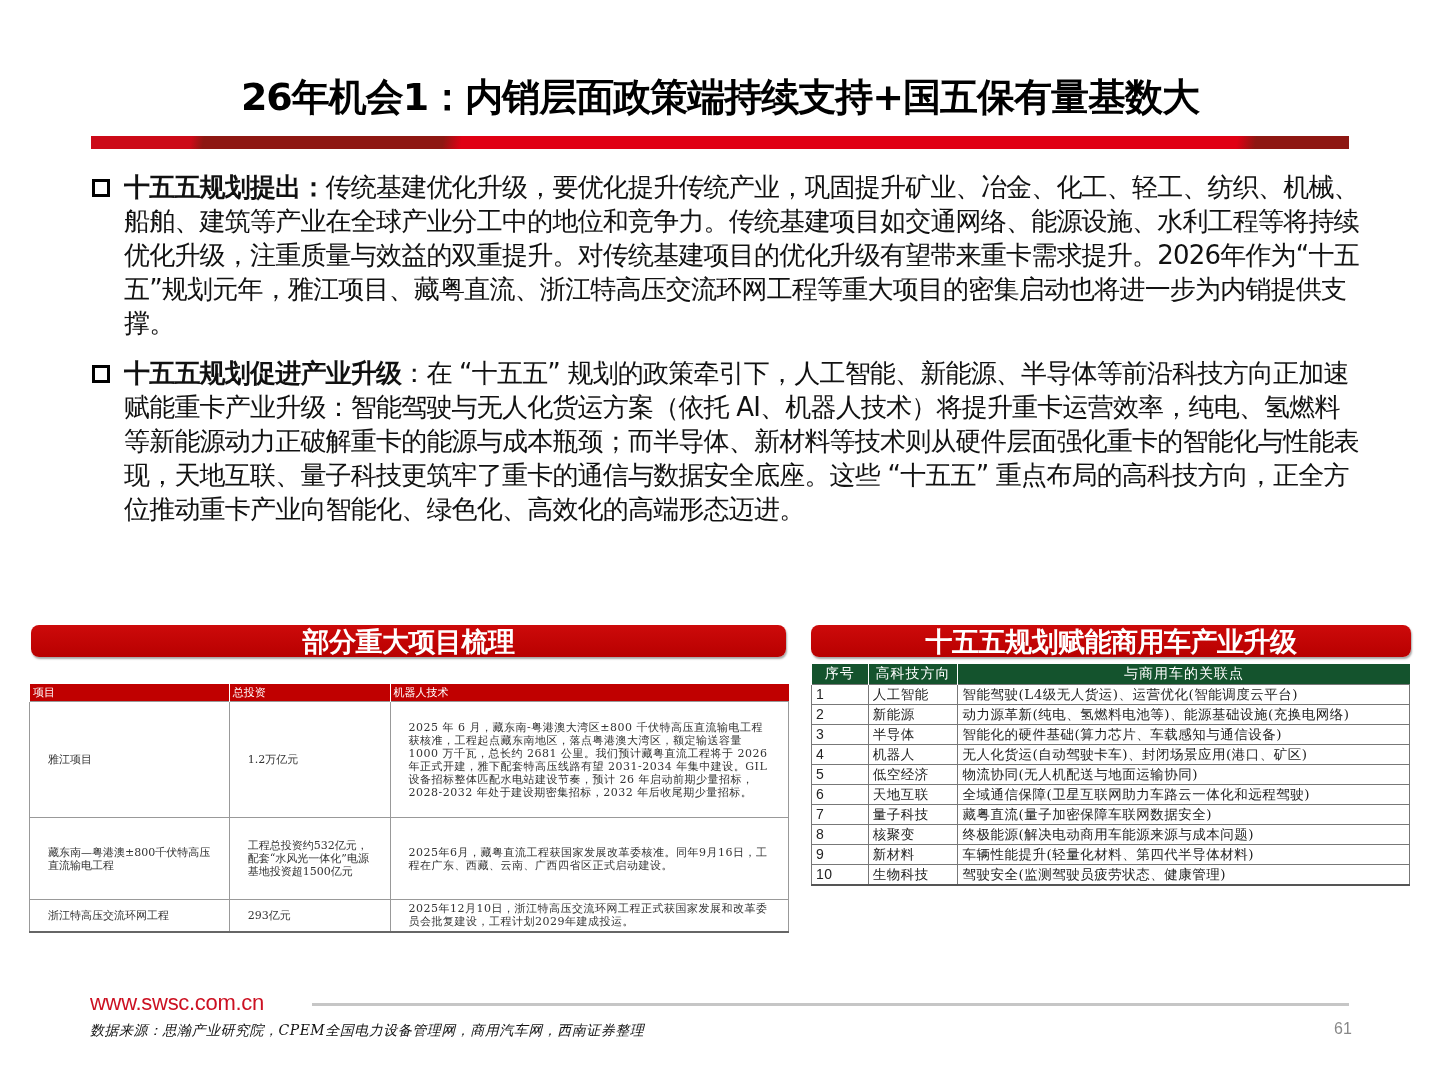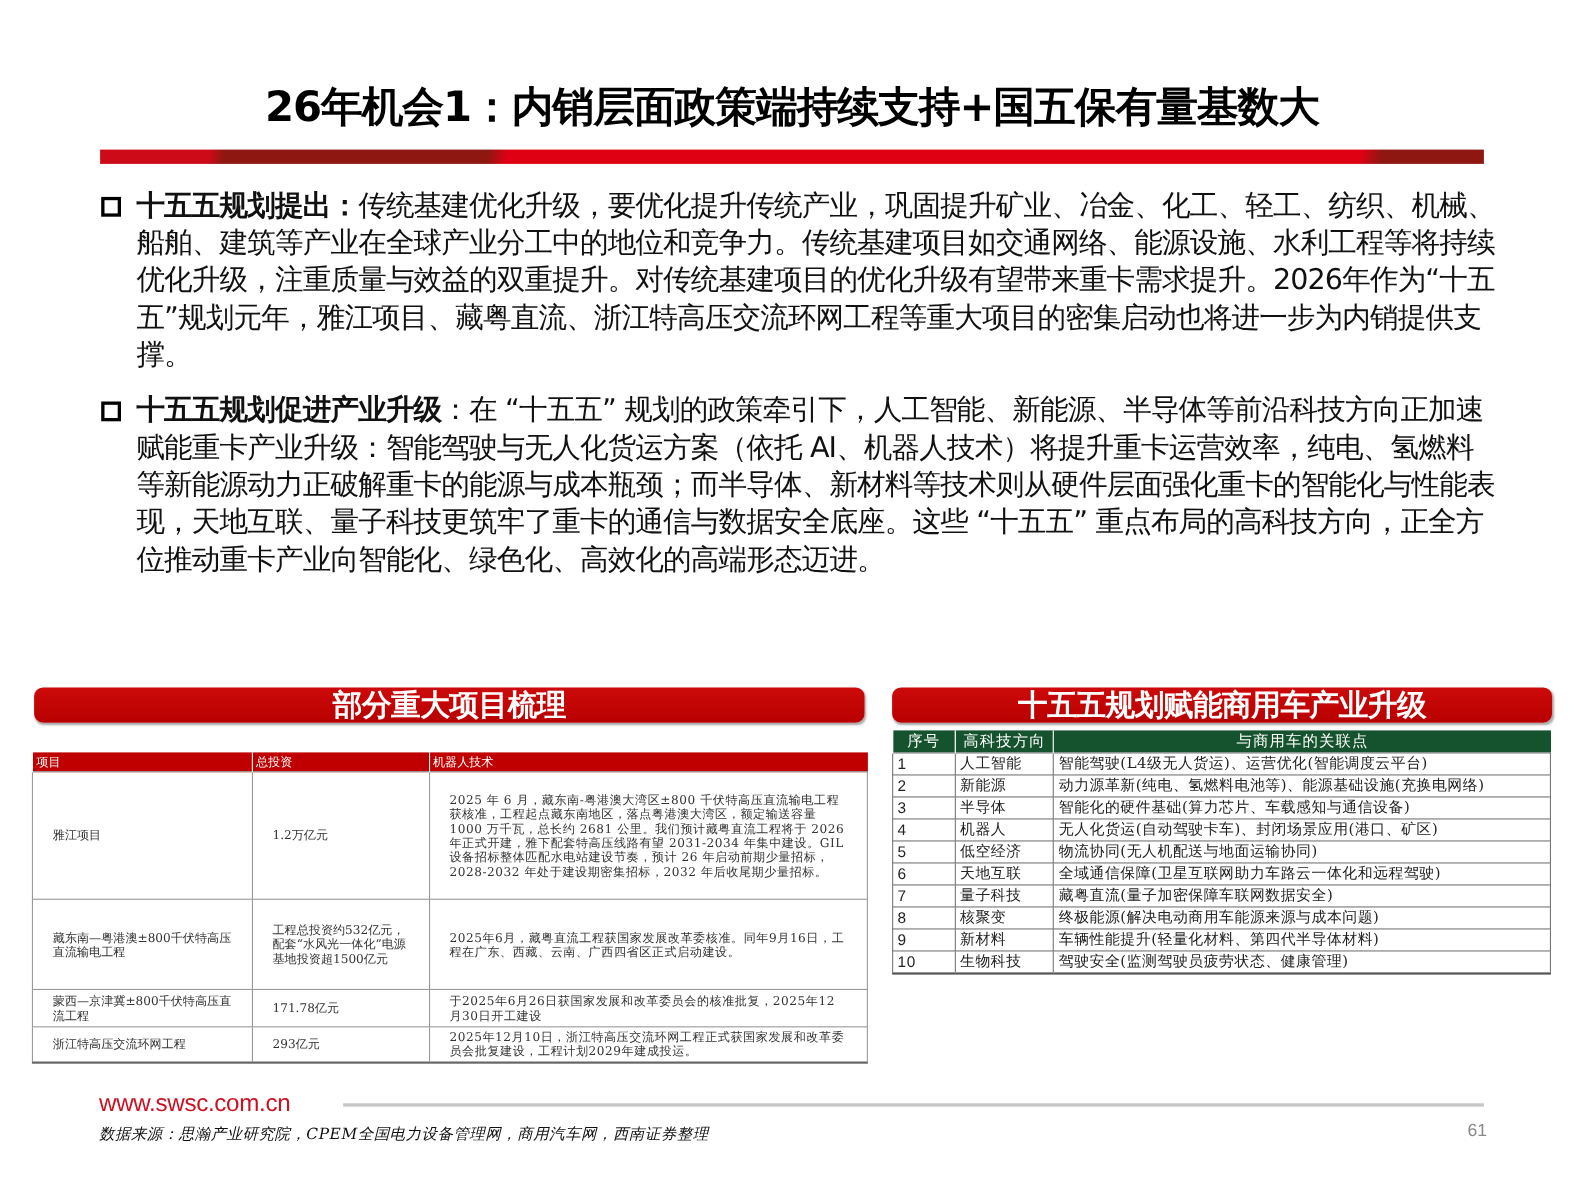--- a/index.html
+++ b/index.html
@@ -85,25 +85,20 @@
     <tr style="height:116px">
       <td>雅江项目</td>
       <td>1.2万亿元</td>
       <td class="stage">2025 年 6 月，藏东南-粤港澳大湾区±800 千伏特高压直流输电工程获核准，工程起点藏东南地区，落点粤港澳大湾区，额定输送容量 1000 万千瓦，总长约 2681 公里。我们预计藏粤直流工程将于 2026 年正式开建，雅下配套特高压线路有望 2031-2034 年集中建设。GIL 设备招标整体匹配水电站建设节奏，预计 26 年启动前期少量招标，2028-2032 年处于建设期密集招标，2032 年后收尾期少量招标。</td>
     </tr>
     <tr style="height:82px">
       <td>藏东南—粤港澳±800千伏特高压直流输电工程</td>
       <td>工程总投资约532亿元，配套“水风光一体化”电源基地投资超1500亿元</td>
       <td class="stage">2025年6月，藏粤直流工程获国家发展改革委核准。同年9月16日，工程在广东、西藏、云南、广西四省区正式启动建设。</td>
     </tr>
-    <tr style="height:34px">
-      <td>蒙西—京津冀±800千伏特高压直流工程</td>
-      <td>171.78亿元</td>
-      <td class="stage">于2025年6月26日获国家发展和改革委员会的核准批复，2025年12月30日开工建设</td>
-    </tr>
     <tr style="height:32px">
       <td>浙江特高压交流环网工程</td>
       <td>293亿元</td>
       <td class="stage">2025年12月10日，浙江特高压交流环网工程正式获国家发展和改革委员会批复建设，工程计划2029年建成投运。</td>
     </tr>
   </tbody>
 </table>
 
 <div class="panel-head" style="left:811px; top:625px; width:600px;">十五五规划赋能商用车产业升级</div>
 

